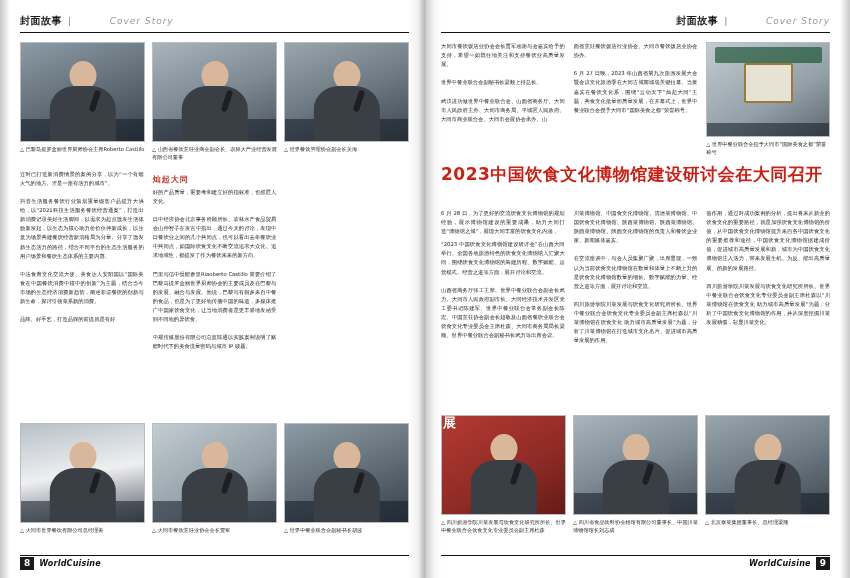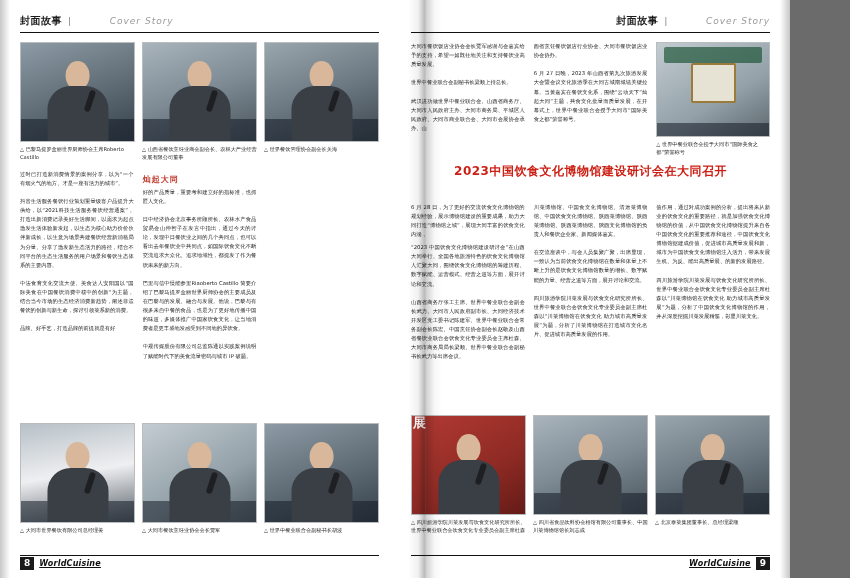--- a/index.html
+++ b/index.html
@@ -5,21 +5,21 @@
   * { box-sizing: border-box; }
   html, body { margin:0; padding:0; }
   body {
     width: 850px; height: 578px;
     font-family: "DejaVu Sans", sans-serif;
     background: #6b6b6b;
     overflow: hidden;
   }
   .spread {
     position: relative;
-    width: 790px; height: 578px;
+    width: 850px; height: 578px;
     background: #ffffff;
     display: flex;
   }
   
   .page {
     position: relative;
     height: 578px;
     background: #ffffff;
   }
   .page-left { width: 425px; padding: 14px 16px 0 20px; }
@@ -120,39 +120,39 @@
     font-size: 5.3px; line-height: 1.72; color: #1d1d1d;
     text-align: justify; text-justify: inter-character;
     white-space: pre-wrap;
   }
   .sub-h {
     font-size: 8px; color: #c0392b; font-weight: bold;
     margin: 4px 0 3px 0; letter-spacing: 1px;
   }
   .headline {
     color: #cc1f14; font-weight: bold;
-    font-size: 12px; letter-spacing: 0.5px;
-    text-align: center; line-height: 1.25;
+    font-size: 17px; letter-spacing: 0.5px;
+    text-align: left; line-height: 1.25;
     margin: 8px 0 24px 0;
     font-family: "DejaVu Sans", sans-serif;
   }
 
   
   .folio {
     position: absolute; bottom: 8px;
     display: flex; align-items: center; gap: 5px;
     font-size: 8px; color: #111;
   }
   .folio-left { left: 20px; }
   .folio-right { right: 20px; }
   .folio .num {
     background: #1a1a1a; color: #fff; font-weight: bold;
     padding: 1px 4px 2px 4px; font-size: 9px; letter-spacing: 0;
   }
-  .folio .brand { font-weight: bold; font-style: italic; letter-spacing: 0.2px; text-decoration: underline; }
+  .folio .brand { font-weight: bold; font-style: italic; letter-spacing: 0.2px; }
   .folio .brand .w { color:#111; }
   .folio .brand .c { color:#111; }
   .footrule {
     position:absolute; bottom: 22px; height:1px; background:#111;
   }
   .footrule-left { left:20px; right:16px; }
   .footrule-right { left:16px; right:20px; }
 
   .mini-label {
     position:absolute; top: 0; left: 0;

